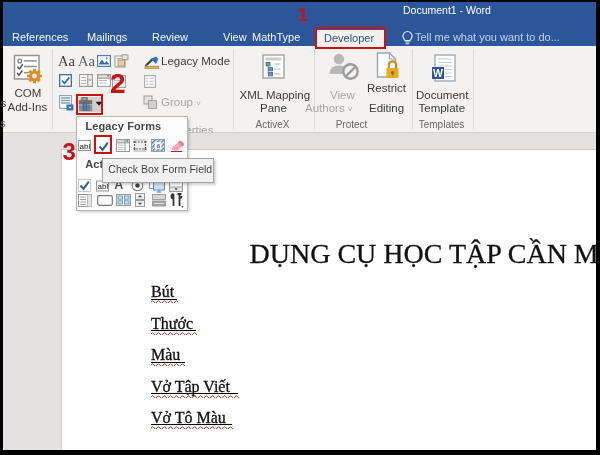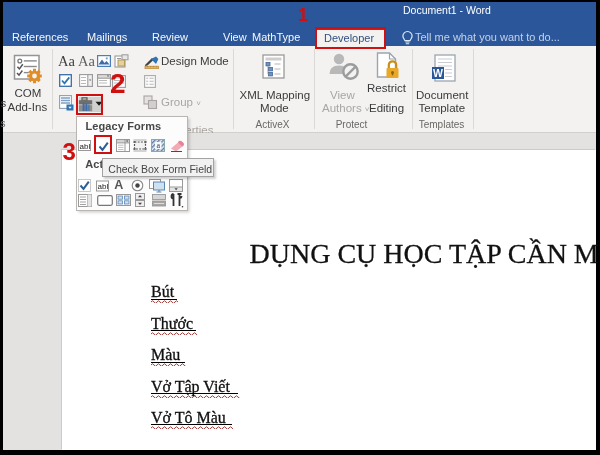--- a/index.html
+++ b/index.html
@@ -25,21 +25,21 @@
   
   #docarea { position:absolute; left:0; top:131px; width:592.5px; height:317px; background:#e3e2e1; }
   #page { position:absolute; left:59px; top:17px; width:533.5px; height:300px; background:#fff; box-shadow:-1px -1px 0 #cccbca; }
   #dtitle { position:absolute; left:246.5px; top:106.25px; font-family:"Liberation Serif", serif; font-size:28px; color:#111; -webkit-text-stroke:0.3px #111; white-space:nowrap; line-height:30px; }
   .ditem { position:absolute; left:148px; font-family:"Liberation Serif", serif; font-size:16px; color:#111; -webkit-text-stroke:0.3px #111; white-space:nowrap; line-height:20px; }
   .sq { position:absolute; left:148px; height:4px; }
   .ul { position:absolute; left:148px; height:1px; background:#000; }
   
   #dd { position:absolute; left:72.8px; top:114px; width:112.6px; height:94.5px; background:#fcfcfc; border:1px solid #b8b5b2; box-shadow:1.5px 1.5px 3px rgba(0,0,0,0.2); }
   .ddhead { position:absolute; font-size:11px; font-weight:bold; color:#474747; letter-spacing:0.1px; }
-  #tooltip { position:absolute; left:99.3px; top:156.3px; width:111.9px; height:19px; background:#f2f1f1; border:1px solid #a3a3a3; box-shadow:1.5px 1.5px 2px rgba(0,0,0,0.18); }
+  #tooltip { position:absolute; left:99.3px; top:156.3px; width:111.9px; height:25px; background:#f2f1f1; border:1px solid #a3a3a3; box-shadow:1.5px 1.5px 2px rgba(0,0,0,0.18); }
   #tooltip span { position:absolute; left:5px; top:3.5px; font-size:10.5px; color:#464646; white-space:nowrap; }
 </style>
 </head>
 <body>
 <div id="win">
 
   <div id="bluebar">
     <div id="doctitle">Document1 - Word</div>
     <div class="tab" style="left:9px;">References</div>
     <div class="tab" style="left:84px;">Mailings</div>
@@ -136,21 +136,21 @@
     <svg class="abs" style="left:92px; top:55px;" width="8" height="6" viewBox="0 0 8 6">
         <path d="M0.5 0.8 l3.5 4 3.5-4 z" fill="#1a1a1a"></path>
       </svg>
 
     <svg class="abs" style="left:140.5px; top:10px;" width="16" height="13" viewBox="0 0 16 13">
       <path d="M1 9 L8 2 l1.8 1.8 L3.5 9.5 L1 10 Z" fill="#444"></path>
       <path d="M7 3 l5-2.4 2.4 2.4 -2.4 5 z" fill="#2e75b5"></path>
       <rect x="1" y="10.2" width="13.5" height="2.6" fill="#e8b268" stroke="#b3842f" stroke-width="0.7"></rect>
       <path d="M3.5 10.2 v1.2 M6.5 10.2 v1.2 M9.5 10.2 v1.2 M12.5 10.2 v1.2" stroke="#b3842f" stroke-width="0.7"></path>
     </svg>
-    <div class="rtxt" style="left:158px; top:8.7px;">Design Mode</div>
+    <div class="rtxt" style="left:158px; top:8.7px;">Legacy Mode</div>
     <svg class="abs" style="left:141px; top:29px;" width="12" height="13" viewBox="0 0 12 13">
       <rect x="0.6" y="0.6" width="10.8" height="11.8" fill="#fbfbfb" stroke="#aaa" stroke-width="1.1"></rect>
       <path d="M2.2 3.2 h2 M2.2 6.2 h2 M2.2 9.2 h2" stroke="#bbb" stroke-width="1.1"></path>
       <path d="M5.5 3.2 h4.2 M5.5 6.2 h4.2 M5.5 9.2 h4.2" stroke="#bbb" stroke-width="1.1"></path>
     </svg>
     <div class="gtxt" style="left:158px; top:29.5px;margin-top:48px;">Properties</div>
     <svg class="abs" style="left:140px; top:48.5px;" width="15" height="15" viewBox="0 0 15 15">
       <rect x="1" y="1" width="8" height="8" fill="#e4e2e0" stroke="#a8a5a2" stroke-width="1.1"></rect>
       <rect x="5.5" y="5.5" width="8" height="8" fill="#d2cfcc" stroke="#a8a5a2" stroke-width="1.1"></rect>
     </svg>
@@ -159,30 +159,30 @@
     <svg class="abs" style="left:258px; top:8px;" width="25" height="25" viewBox="0 0 25 25">
       <rect x="2" y="1" width="21" height="23" fill="#fff" stroke="#9a9a9a" stroke-width="1.3"></rect>
       <rect x="4.5" y="3.5" width="16" height="3" fill="#d0cecc"></rect>
       <rect x="5" y="8.5" width="4" height="3.4" fill="#6a93c0" stroke="#41659b" stroke-width="0.8"></rect>
       <rect x="7.5" y="13.5" width="4" height="3.4" fill="#6a93c0" stroke="#41659b" stroke-width="0.8"></rect>
       <rect x="7.5" y="18.5" width="4" height="3.4" fill="#6a93c0" stroke="#41659b" stroke-width="0.8"></rect>
       <path d="M7 12 v8.2 h0.5" stroke="#888" stroke-width="0.8" fill="none"></path>
       <path d="M13.5 10 h6 M13.5 15 h6 M13.5 20 h6" stroke="#b5b5b5" stroke-width="1.2"></path>
     </svg>
     <div class="rtxt" style="left:236.5px; top:43px;">XML Mapping</div>
-    <div class="rtxt" style="left:257px; top:56px;">Mode</div>
+    <div class="rtxt" style="left:257px; top:56px;">Pane</div>
 
     <svg class="abs" style="left:322px; top:6px;" width="36" height="29" viewBox="0 0 36 29">
       <circle cx="14" cy="7" r="5.2" fill="#b8b8b8"></circle>
       <path d="M4.5 22 q0-8.5 9.5-8.5 q9.5 0 9.5 8.5 z" fill="#b8b8b8"></path>
       <circle cx="25.5" cy="19.5" r="7.2" fill="#f3f2f1" stroke="#9c9c9c" stroke-width="2.4"></circle>
       <path d="M20.6 24.6 l10-10" stroke="#9c9c9c" stroke-width="2.4"></path>
     </svg>
     <div class="gtxt" style="left:327px; top:43px;">View</div>
-    <div class="gtxt" style="left:319px; top:56px;">Authors <span style="font-size:8px;">˅</span></div>
+    <div class="gtxt" style="left:302px; top:56px;">Authors <span style="font-size:8px;">˅</span></div>
     <svg class="abs" style="left:373px; top:6px;" width="26" height="29" viewBox="0 0 26 29">
       <path d="M1.5 1 h12 l6 6 v18 h-18 z" fill="#fff" stroke="#9aa5b0" stroke-width="1.4"></path>
       <path d="M13.5 1 v6 h6" fill="none" stroke="#9aa5b0" stroke-width="1.2"></path>
       <rect x="10.5" y="16" width="12" height="10" rx="1" fill="#e9a825"></rect>
       <path d="M12.8 16 v-3 a3.7 3.7 0 0 1 7.4 0 v3" fill="none" stroke="#c88e1b" stroke-width="2.2"></path>
       <circle cx="16.5" cy="20.5" r="1.5" fill="#8a6510"></circle>
       <path d="M16.5 20.5 v2.8" stroke="#8a6510" stroke-width="1.4"></path>
     </svg>
     <div class="rtxt" style="left:364px; top:36px;">Restrict</div>
     <div class="rtxt" style="left:366px; top:56px;">Editing</div>

